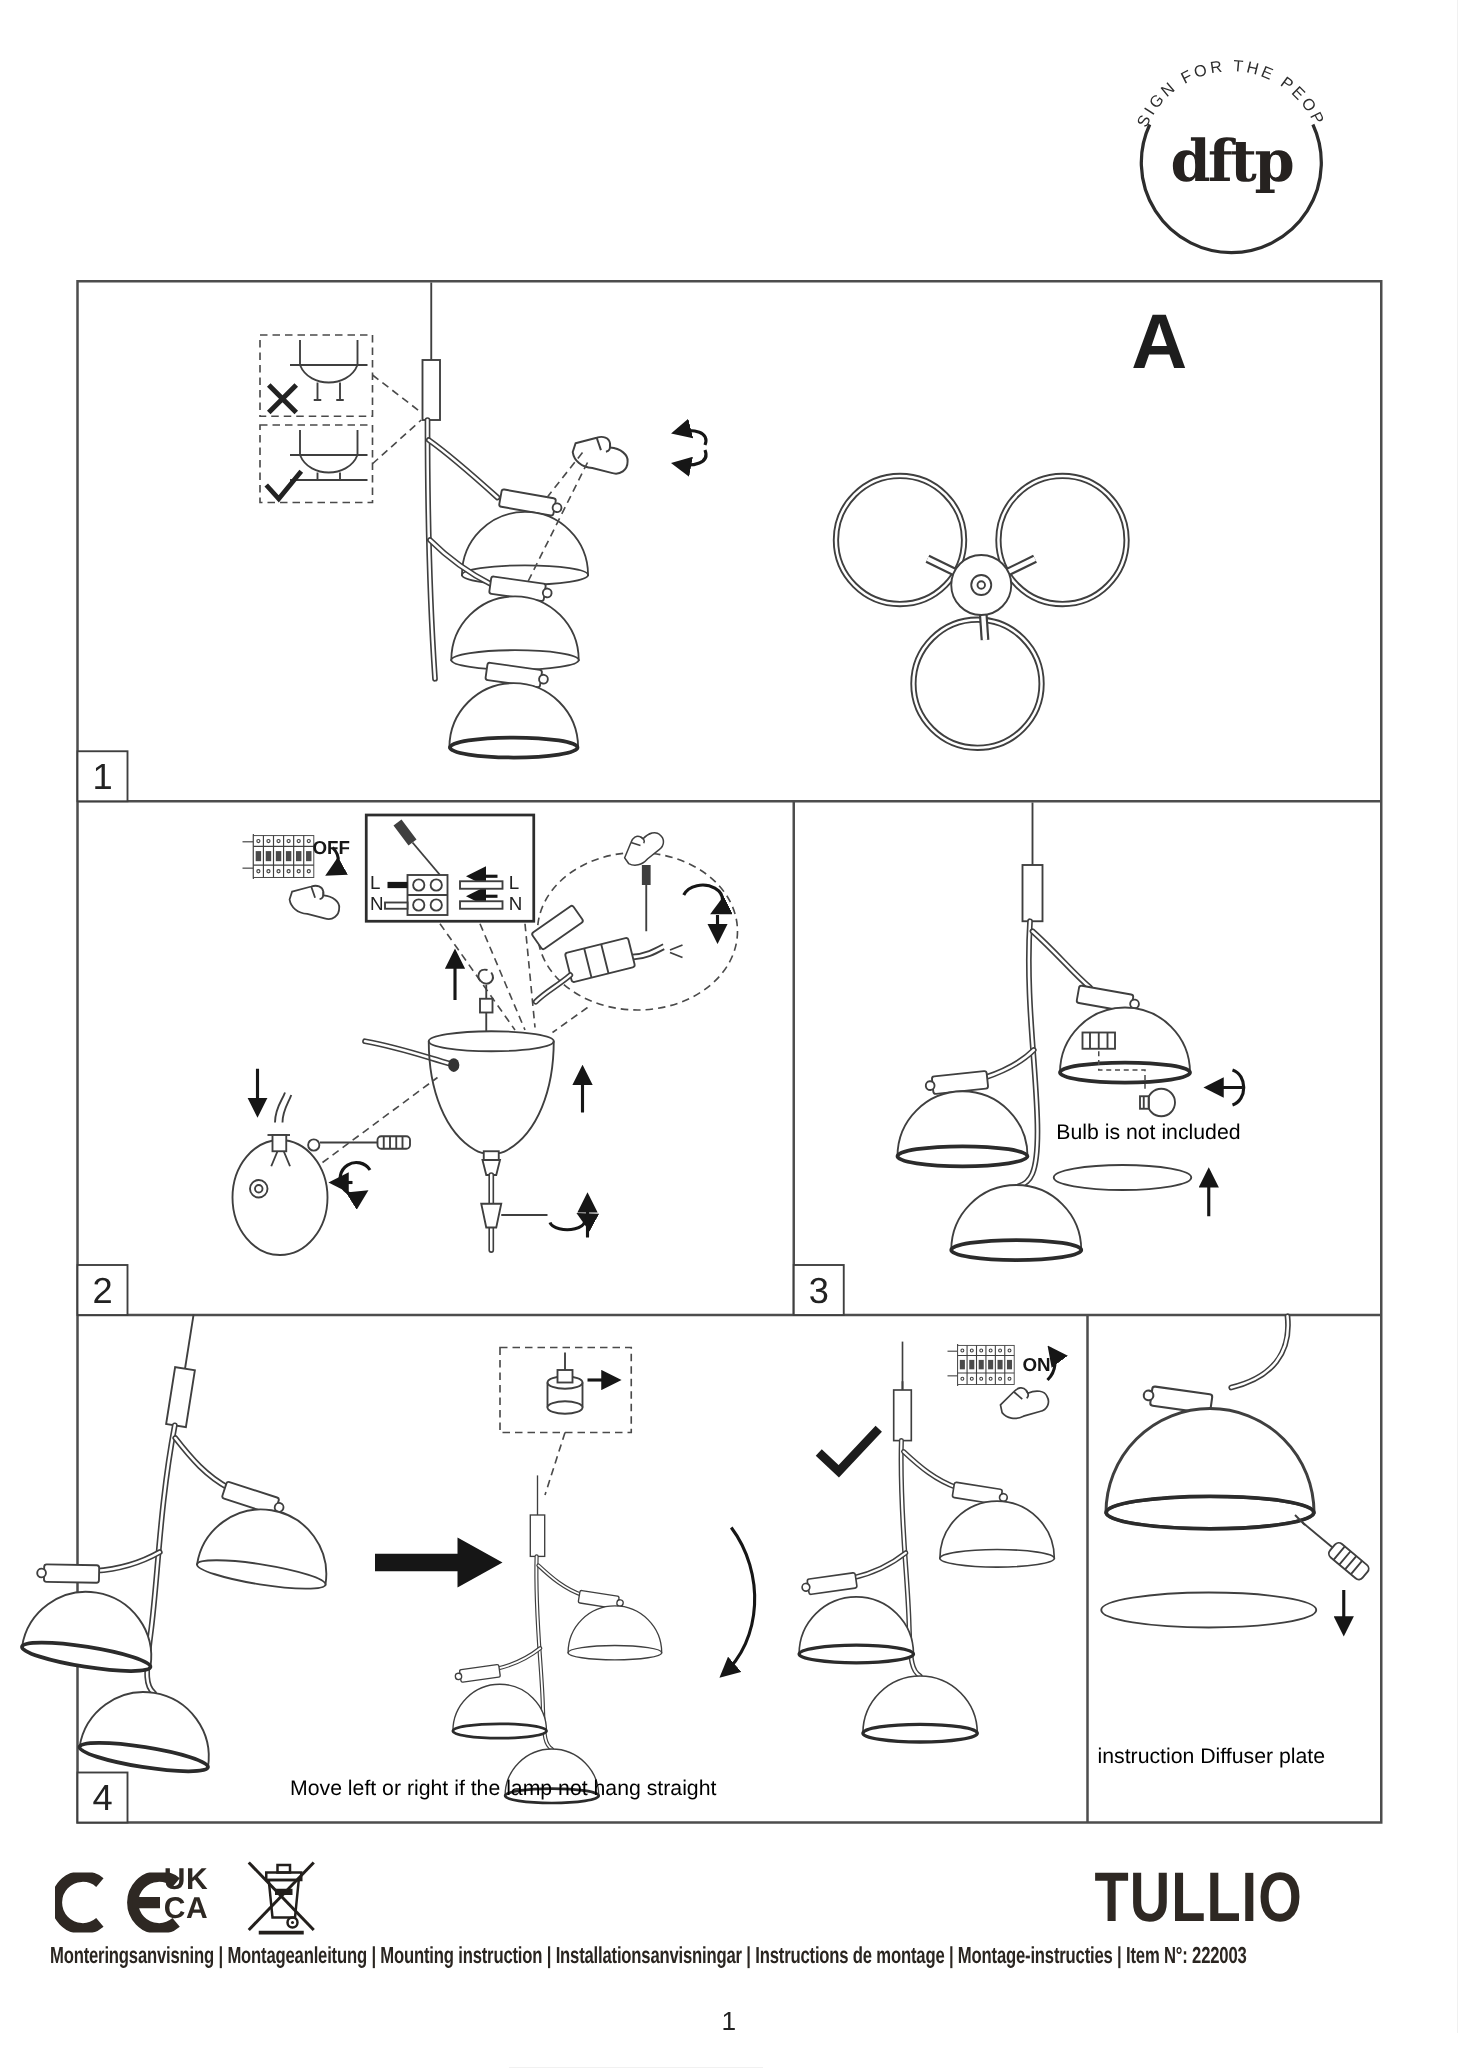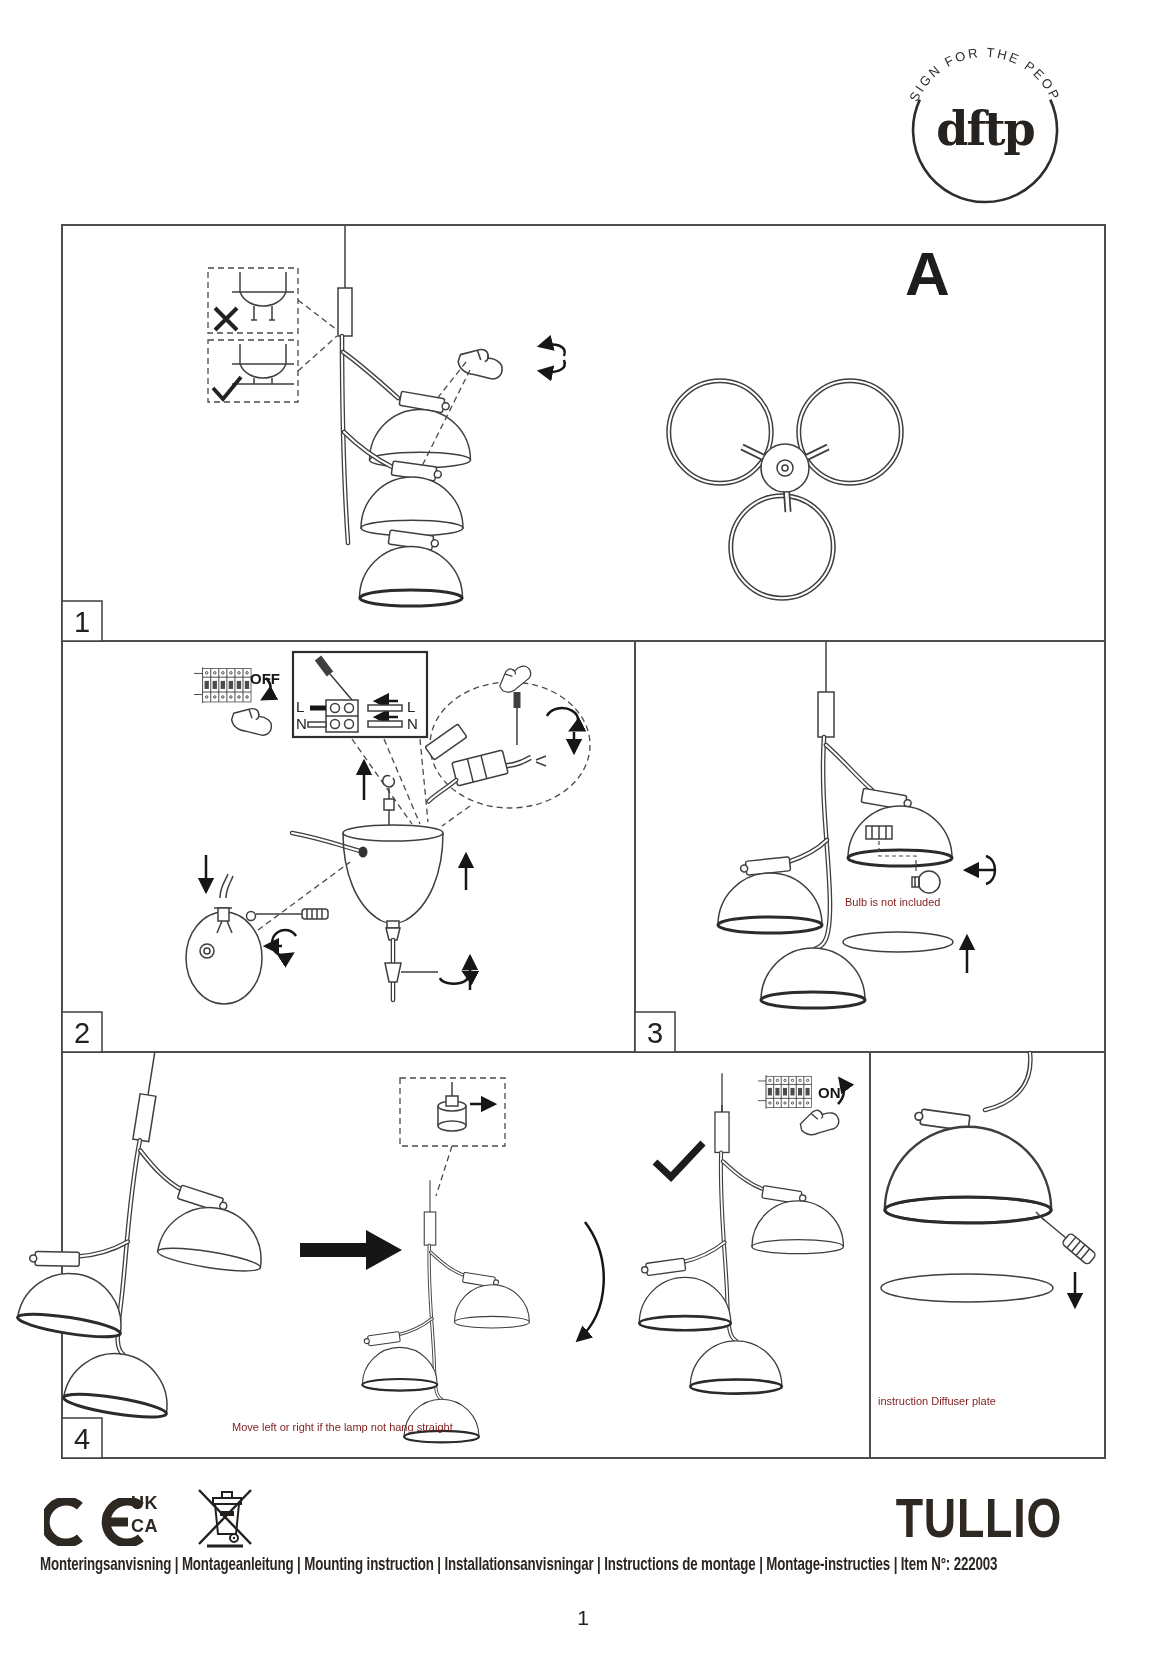--- a/index.html
+++ b/index.html
@@ -14,25 +14,25 @@
   .dsh{stroke:#4a4a4a;stroke-width:1.3;fill:none;stroke-dasharray:6 4;}
   .dsh2{stroke:#4a4a4a;stroke-width:1.2;fill:none;stroke-dasharray:4 3;}
   .arr{stroke:#161616;stroke-width:2.5;fill:none;}
   .t1{stroke:#3f3f3f;stroke-width:4.6;fill:none;stroke-linecap:round;}
   .t2{stroke:#ffffff;stroke-width:2;fill:none;stroke-linecap:round;}
   .rim{stroke:#2b2b2b;stroke-width:3;fill:none;}
   .blk{fill:#161616;stroke:none;}
   .frame{stroke:#4d4d4d;stroke-width:2;fill:none;}
   
   .stepnum{width:40px;height:40px;line-height:40px;text-align:center;font-size:29px;color:#222;}
-  .note{font-size:11px;color:#7f1d1d;white-space:nowrap;text-align:center;}
+  .note{font-size:17px;color:#000000;white-space:nowrap;text-align:center;}
   .small-lab{font-size:15px;font-weight:700;color:#161616;white-space:nowrap;}
   .ln-lab{font-size:15px;color:#222;font-weight:400;}
   .variant{font-size:62px;font-weight:600;color:#1d1d1d;}
-  .ukca{font-size:18px;font-weight:800;line-height:23px;letter-spacing:.5px;color:#2e2823;}
+  .ukca{font-size:24px;font-weight:800;line-height:23px;letter-spacing:.5px;color:#2e2823;}
   .product{font-size:56px;font-weight:800;letter-spacing:1px;color:#2e2823;line-height:1;
            transform:scaleX(.80);transform-origin:right top;white-space:nowrap;}
   .langs{font-size:18.5px;font-weight:700;letter-spacing:-.2px;color:#2a2520;white-space:nowrap;
          transform:scaleX(.72);transform-origin:left top;}
   .pageno{font-size:21px;color:#222;text-align:center;width:80px;}
 </style>
 </head>
 <body>
 
 <div class="page">
@@ -407,19 +407,19 @@
     <rect x="20" y="12" width="28" height="6" fill="none" stroke="#231f1c" stroke-width="2"></rect>
     <rect x="29" y="6" width="10" height="6" fill="none" stroke="#231f1c" stroke-width="2"></rect>
     <polygon points="22,18 46,18 43,48 25,48" fill="none" stroke="#231f1c" stroke-width="2"></polygon>
     <rect x="27" y="25" width="14" height="5" fill="#231f1c"></rect>
     <circle cx="41" cy="52" r="4" fill="none" stroke="#231f1c" stroke-width="2"></circle>
     <circle cx="41" cy="52" r="1.2" fill="#231f1c"></circle>
     <line x1="14" y1="60" x2="50" y2="60" stroke="#231f1c" stroke-width="3"></line>
     <line x1="6" y1="4" x2="58" y2="58" stroke="#231f1c" stroke-width="2.4"></line>
     <line x1="58" y1="4" x2="6" y2="58" stroke="#231f1c" stroke-width="2.4"></line>
   </svg>
-  <div class="abs" style="left:800px;top:1490px;width:262px;text-align:right;">
+  <div class="abs" style="left:780px;top:1490px;width:262px;text-align:right;">
     <span class="product" style="display:inline-block;">TULLIO</span>
   </div>
   <div class="abs langs" style="left:40px;top:1553px;">Monteringsanvisning | Montageanleitung | Mounting instruction | Installationsanvisningar | Instructions de montage | Montage-instructies | Item N°: 222003</div>
   <div class="abs pageno" style="left:543px;top:1606px;">1</div>
 
 </div>
 
 </body></html>

